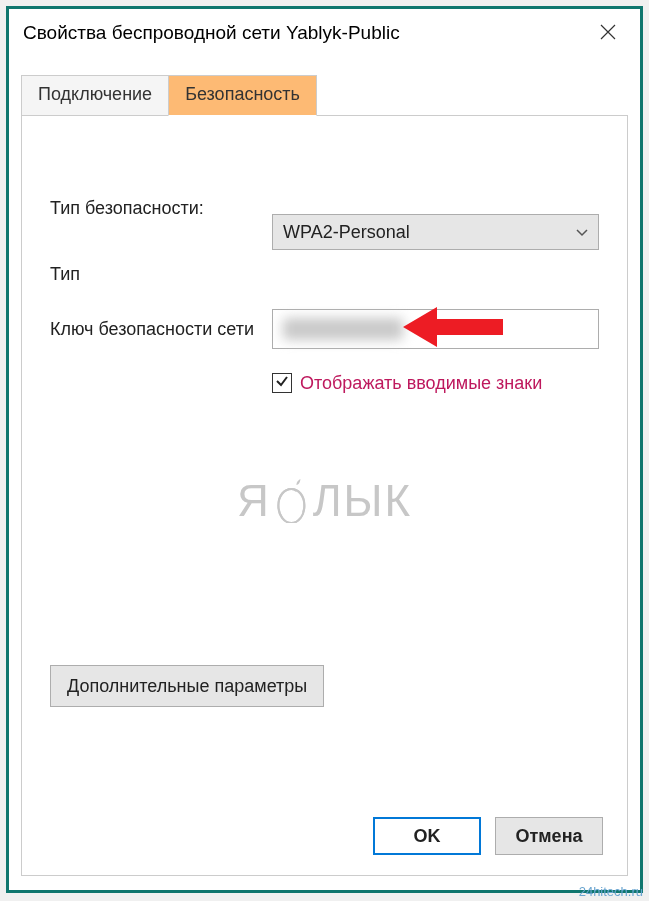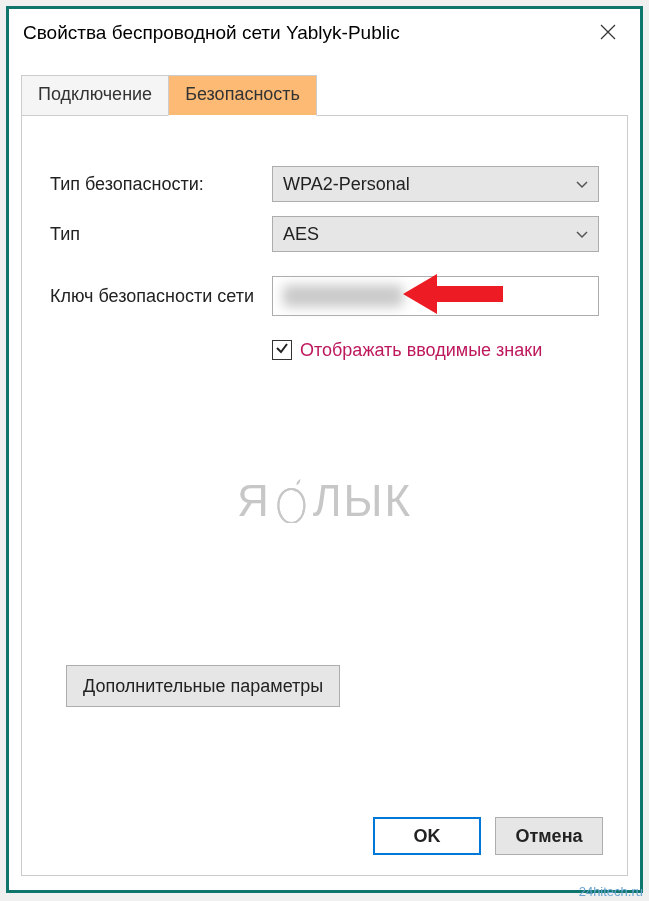--- a/index.html
+++ b/index.html
@@ -87,20 +87,21 @@
     flex: 1;
     height: 36px;
     border: 1px solid #adadad;
     background: #e6e6e6;
     display: flex;
     align-items: center;
     padding: 0 10px;
     font-size: 18px;
     color: #222;
     position: relative;
+    margin-top: 48px;
   }
   .select .chevron {
     position: absolute;
     right: 10px;
     font-size: 14px;
     color: #555;
   }
   .text-input {
     flex: 1;
     height: 40px;
@@ -154,21 +155,21 @@
     color: #c7c7c7;
     letter-spacing: 2px;
     font-weight: 300;
     user-select: none;
     display: flex;
     align-items: center;
   }
   .watermark svg { margin: 0 2px; }
   .adv-btn {
     position: absolute;
-    left: 44px;
+    left: 28px;
     bottom: 168px;
     height: 42px;
     padding: 0 16px;
     border: 1px solid #adadad;
     background: #e6e6e6;
     font-size: 18px;
     color: #222;
     display: flex;
     align-items: center;
   }
@@ -237,28 +238,20 @@
         <span class="chevron">
           <svg width="12" height="8" viewBox="0 0 12 8">
               <path d="M1 1 L6 6 L11 1" stroke="#555" stroke-width="1.5" fill="none"></path>
             </svg>
         </span>
       </div>
     </div>
 
     <div class="form-row">
       <div class="form-label">Тип</div>
-      <div class="select">
-        <span>AES</span>
-        <span class="chevron">
-          <svg width="12" height="8" viewBox="0 0 12 8">
-              <path d="M1 1 L6 6 L11 1" stroke="#555" stroke-width="1.5" fill="none"></path>
-            </svg>
-        </span>
-      </div>
     </div>
 
     <div class="form-row" style="margin-top:24px;">
       <div class="form-label">Ключ безопасности сети</div>
       <div class="text-input">
         <div class="blurred-value"></div>
         <div class="arrow">
           <svg width="100" height="44" viewBox="0 0 100 44">
             <polygon points="0,22 34,2 34,14 100,14 100,30 34,30 34,42" fill="#ed1c24"></polygon>
           </svg>

